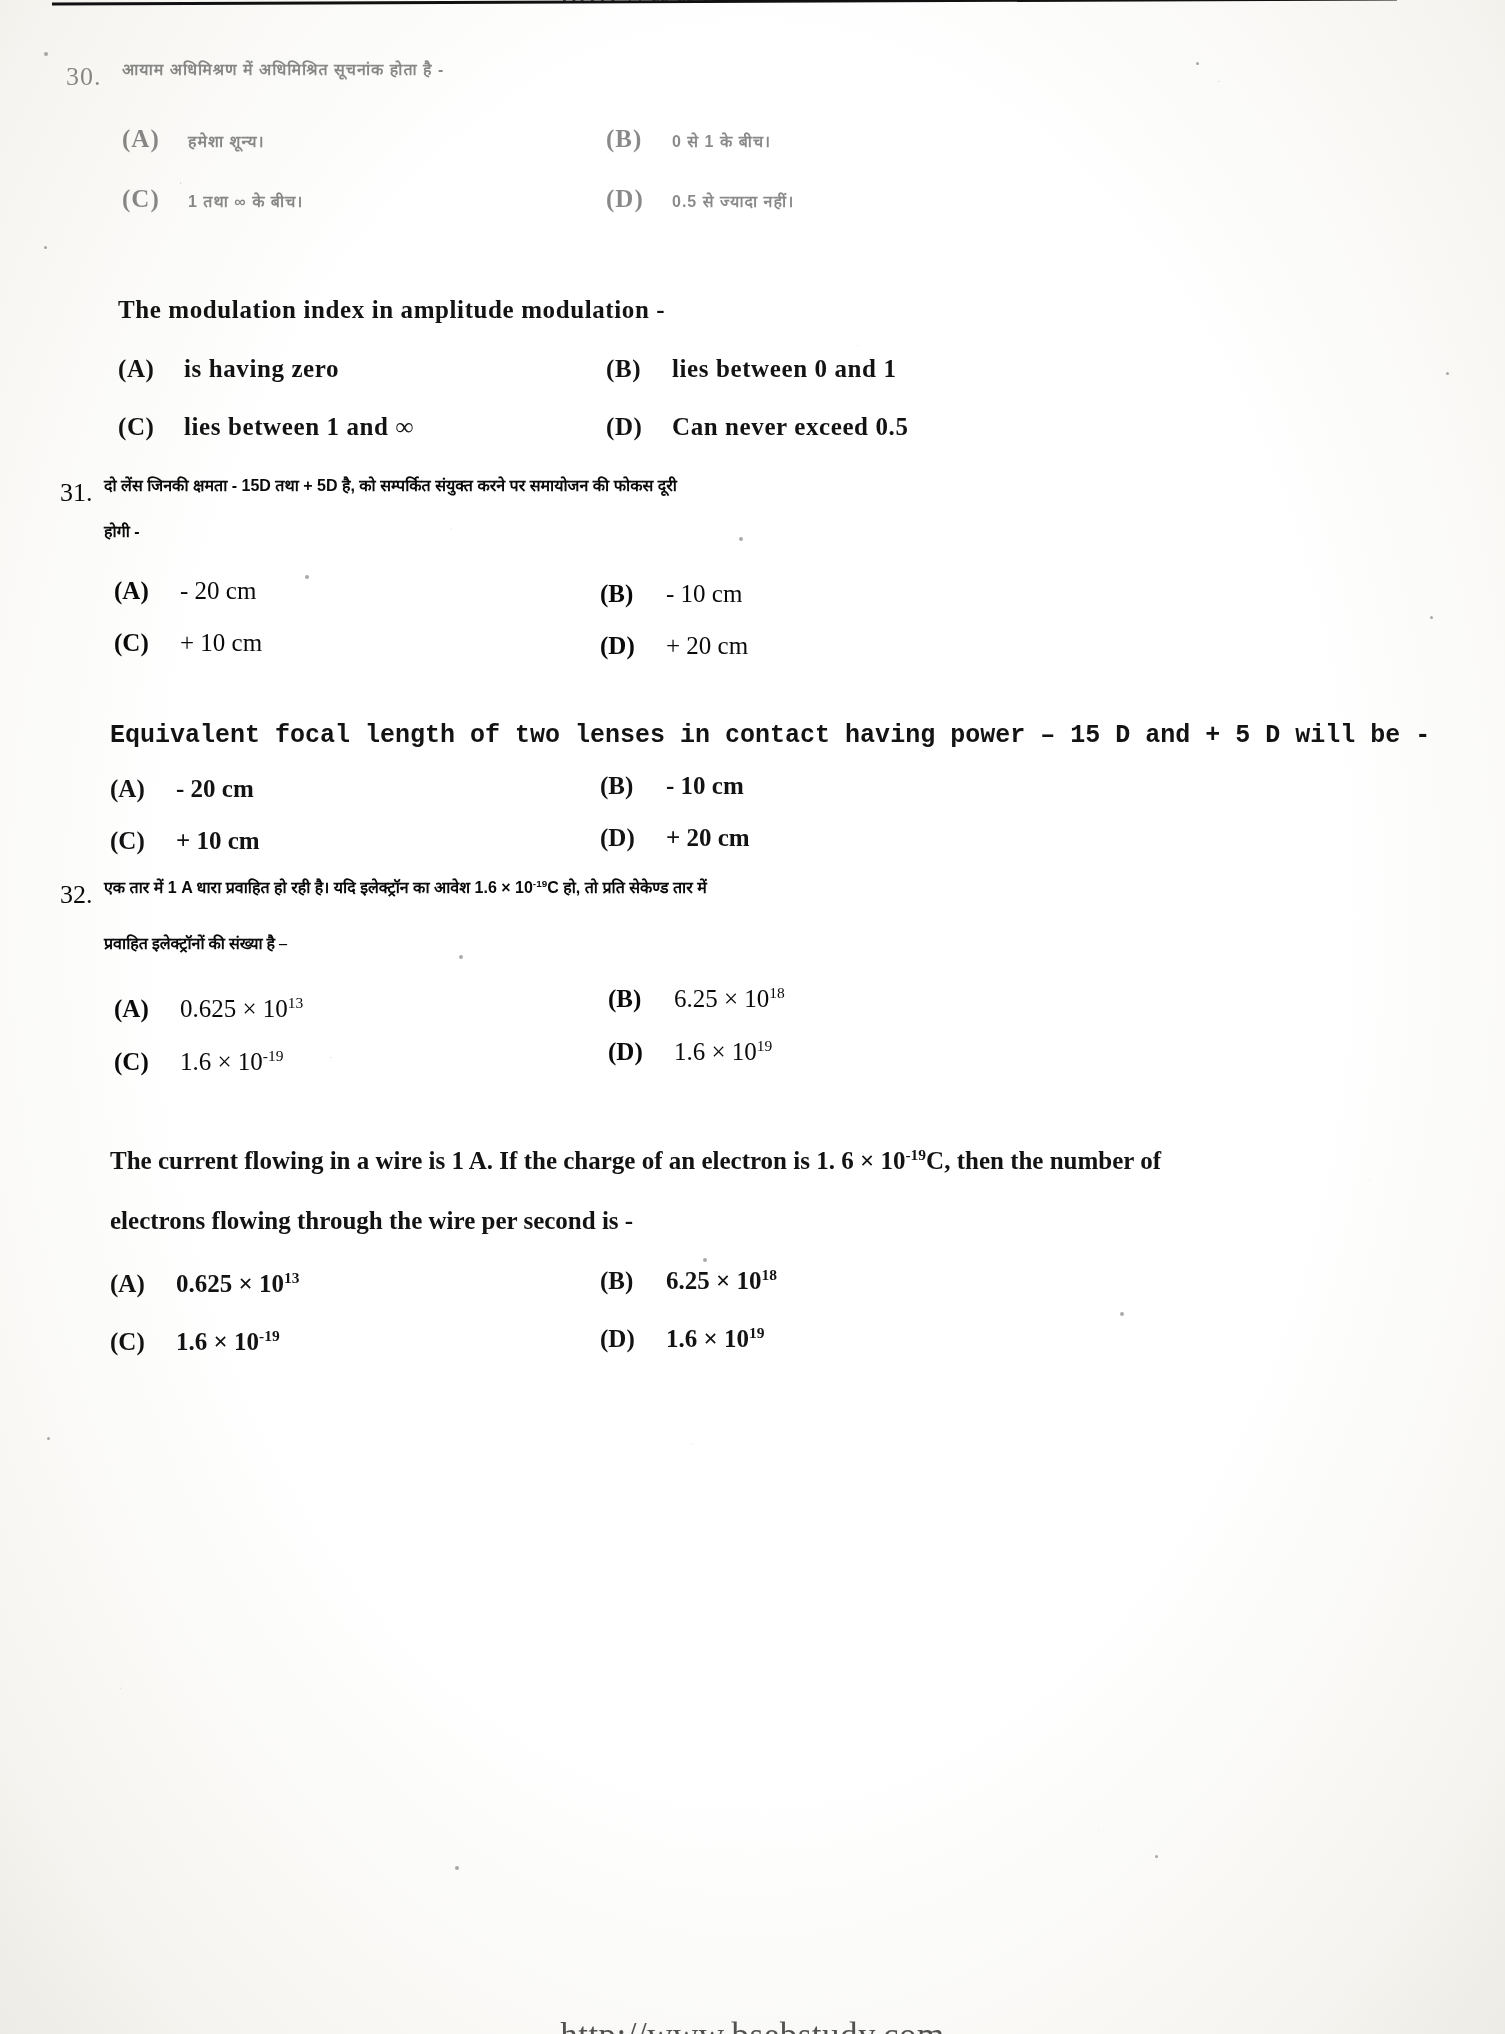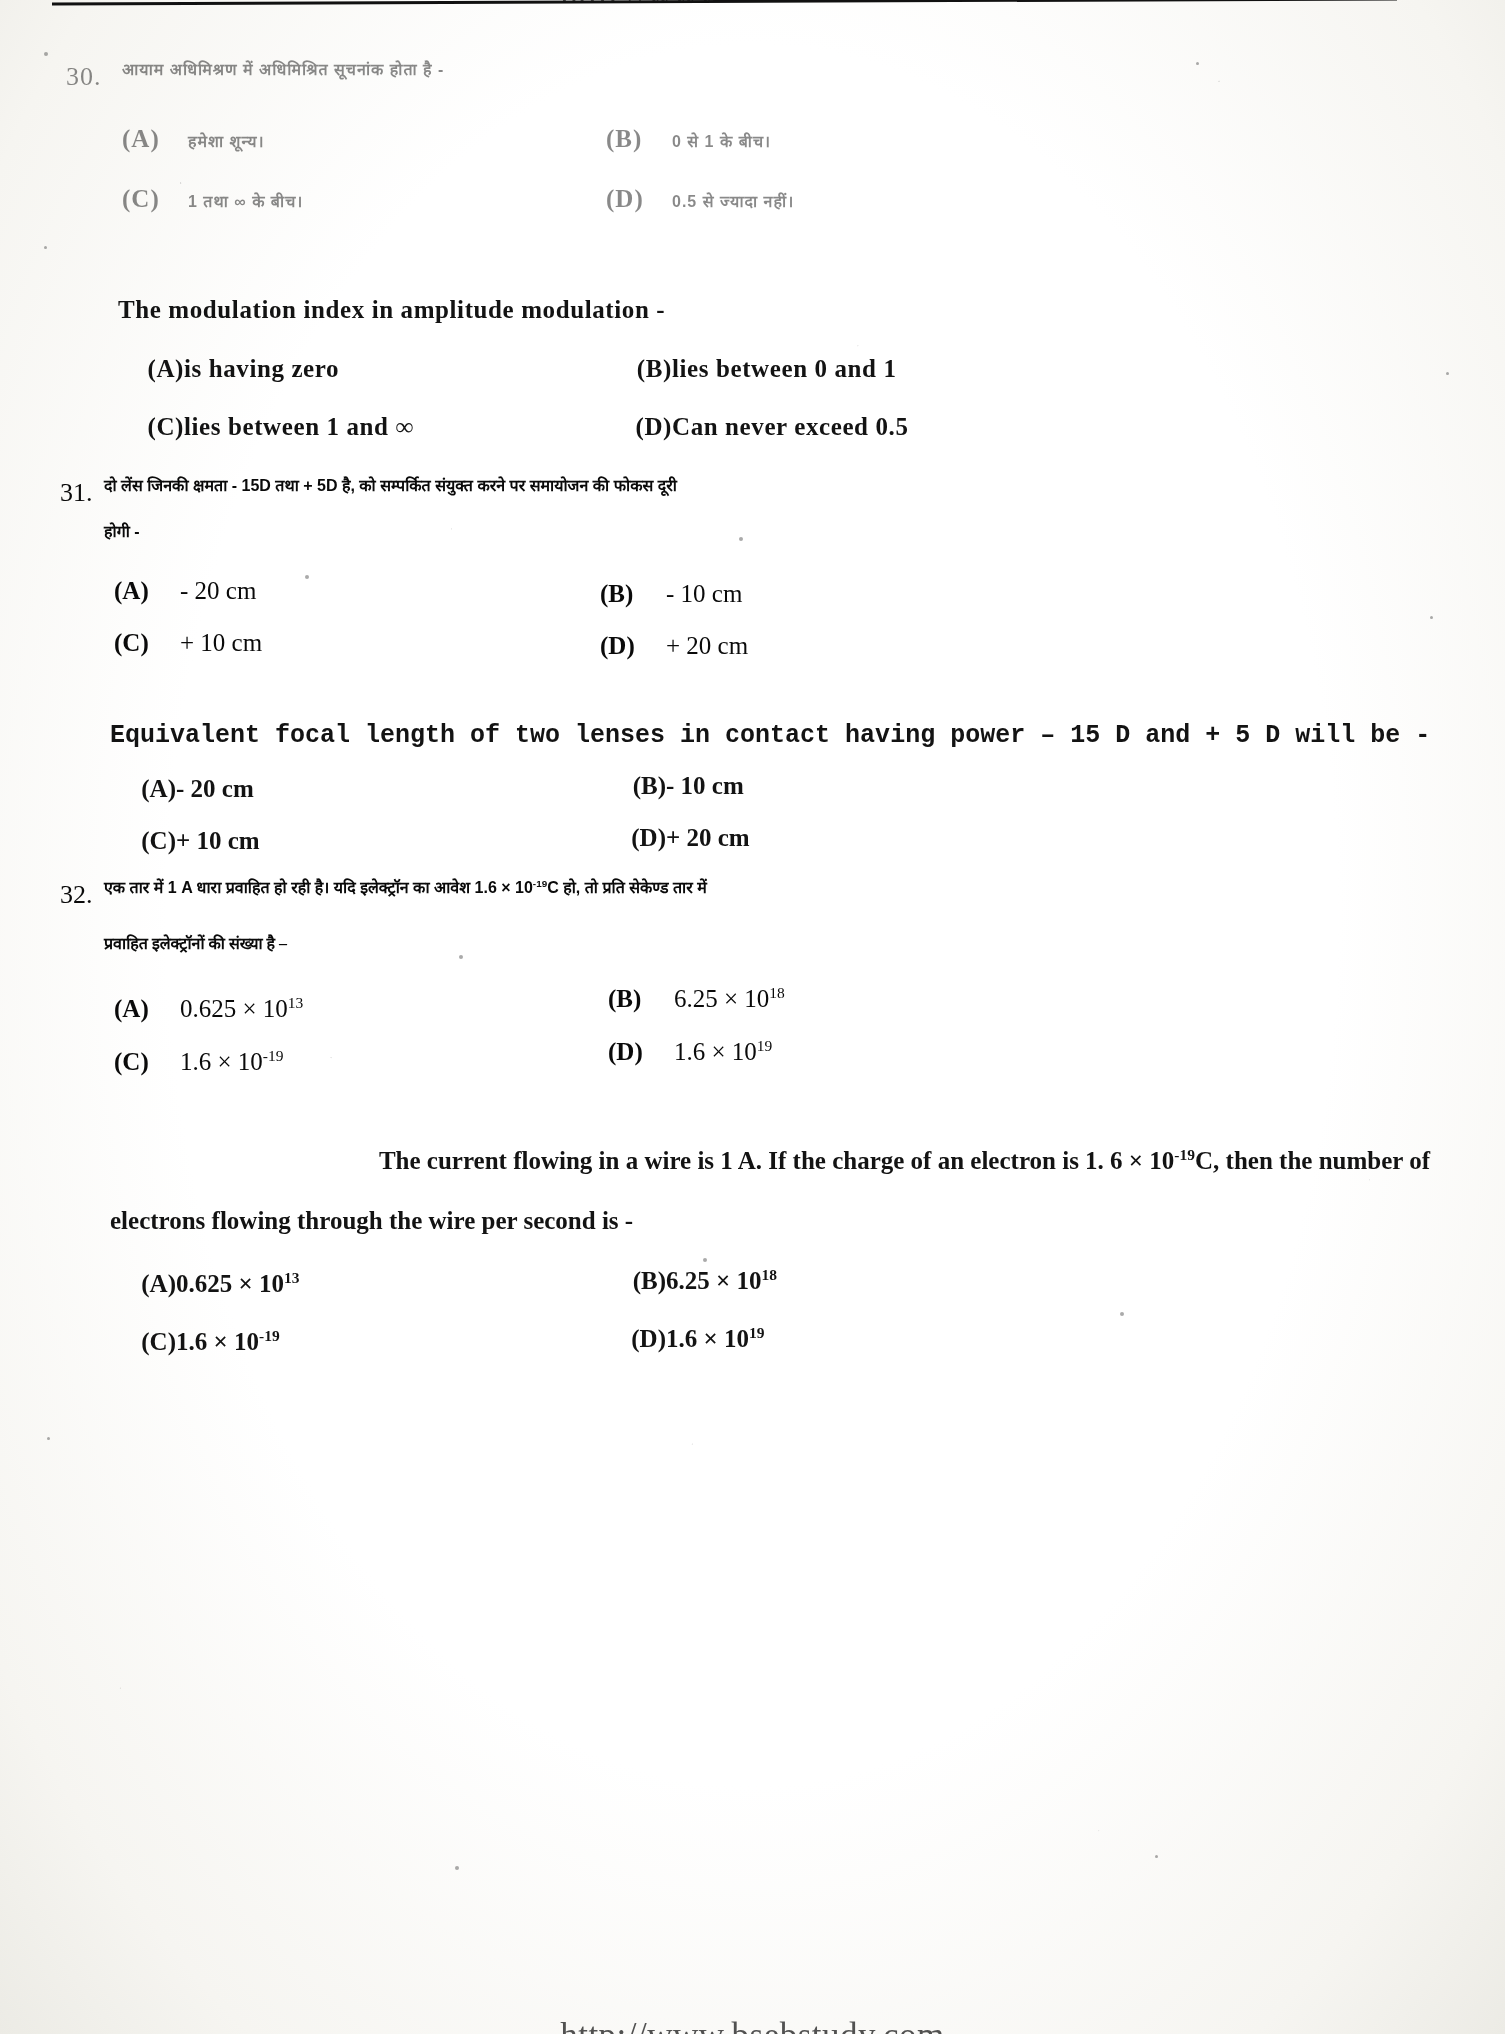--- a/index.html
+++ b/index.html
@@ -107,21 +107,20 @@
   .faded-strong {
     opacity: .46;
     filter: blur(.55px) contrast(1.5);
     letter-spacing: 1px;
   }
 
   .eng-degraded {
     filter: blur(.28px) contrast(1.5);
     opacity: .92;
     font-weight: 600;
-    text-align: right;
   }
 
   
   .opt {
     position: absolute;
     font-size: 25px;
     font-family: "Liberation Serif", serif;
     white-space: nowrap;
   }
   .opt-label {

